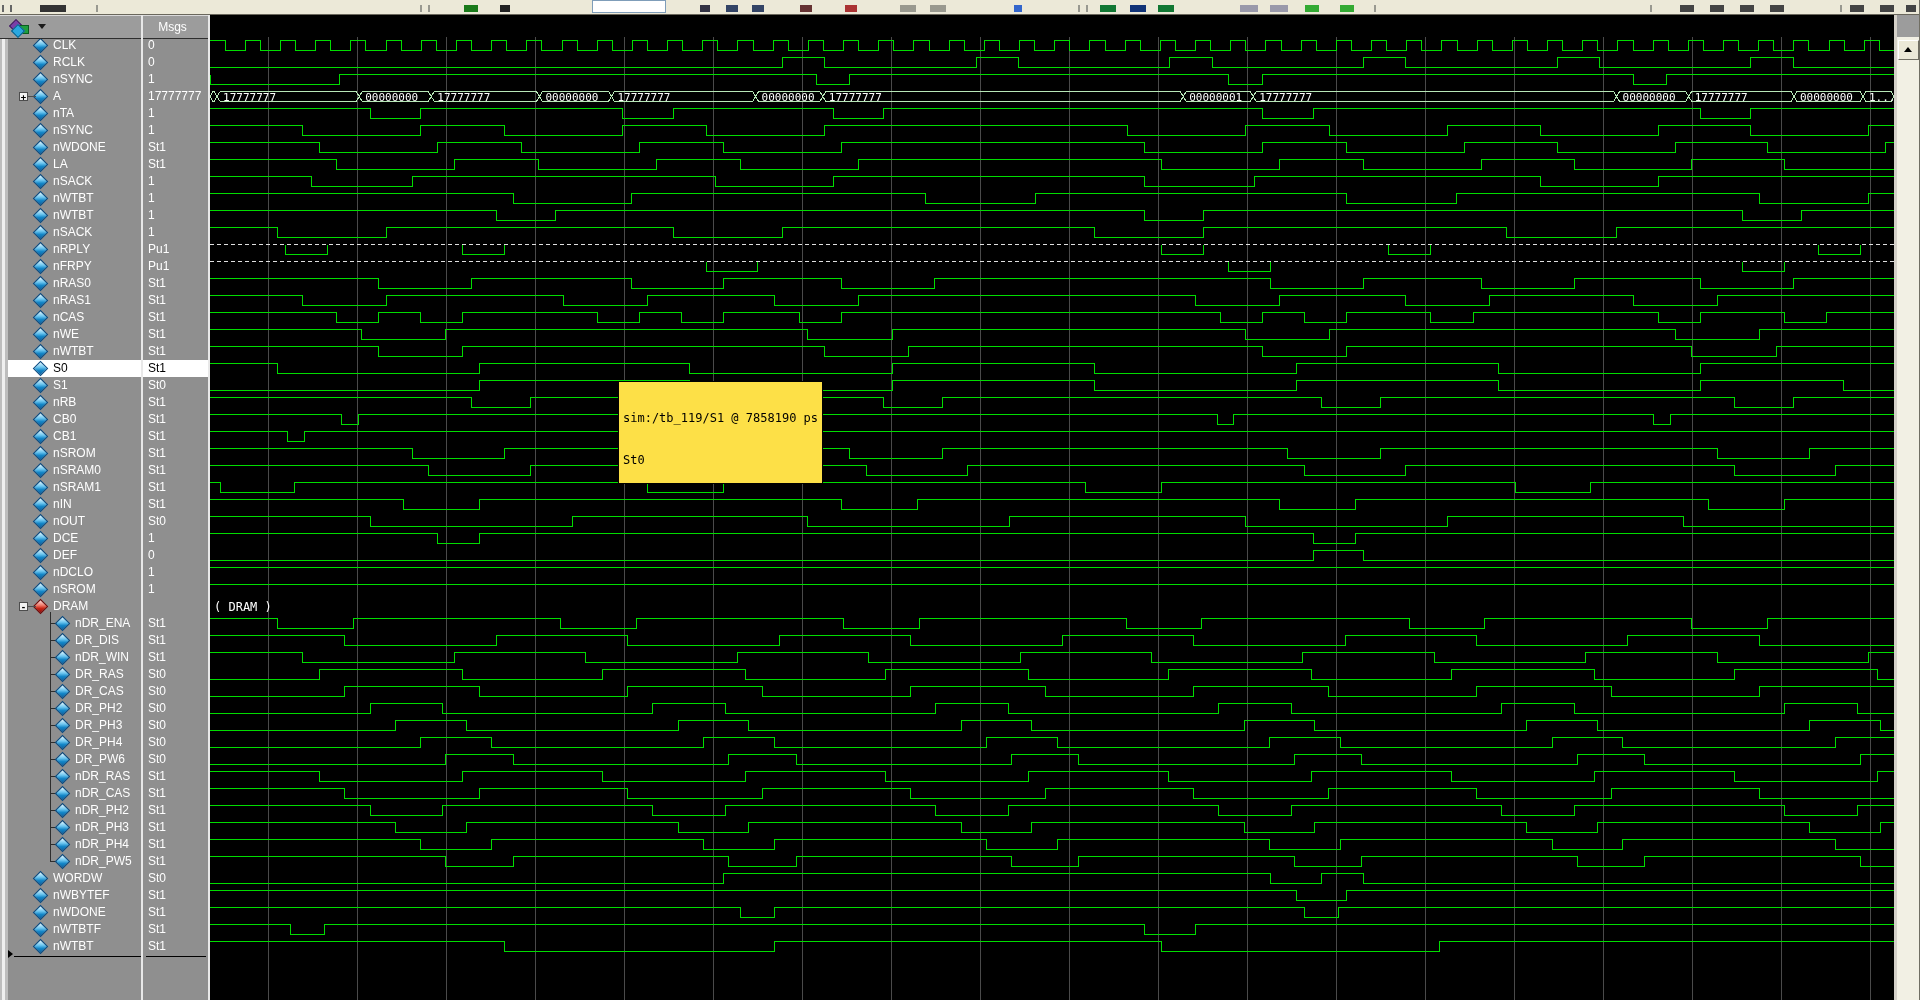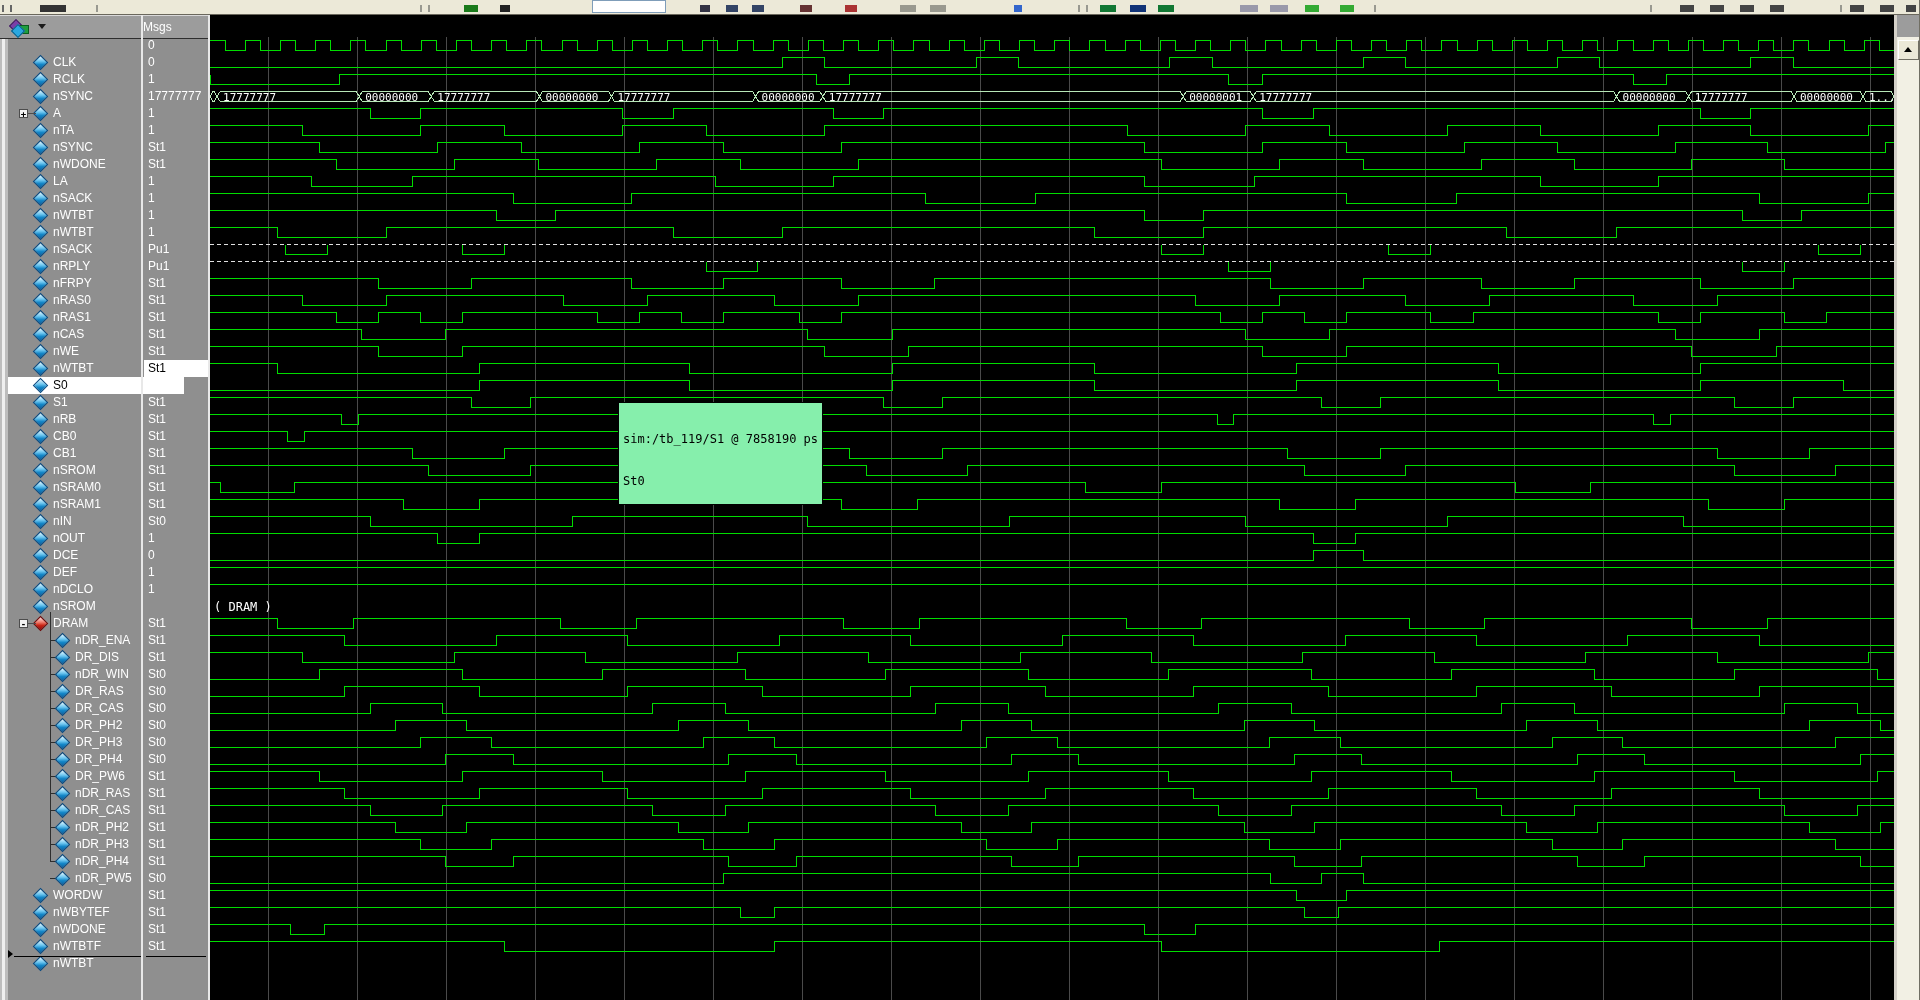--- a/index.html
+++ b/index.html
@@ -10,27 +10,27 @@
            border-bottom:1px solid #6a675c;z-index:5;}
   .frag{position:absolute;bottom:2px;height:7px;}
   .frag.field{bottom:1px;height:11px;border:1px solid #7f9db9;background:#fff;}
   
   #leftstrip{position:absolute;left:0;top:15px;width:8px;height:985px;background:#bdbdbd;z-index:4;}
   #leftstrip .inner{position:absolute;left:2px;top:0;width:3px;height:100%;background:#efefef;}
   #names-header{position:absolute;left:0;top:15px;width:141px;height:22px;background:#9c9c9c;
                 border-top:1px solid #d9d9d9;border-bottom:1px solid #2e2e2e;z-index:4;}
   #values-header{position:absolute;left:143px;top:15px;width:67px;height:22px;background:#9c9c9c;
                  border-top:1px solid #d9d9d9;border-bottom:1px solid #2e2e2e;z-index:4;
-                 color:#fff;font-size:12px;line-height:22px;text-align:left;}
+                 color:#fff;font-size:12px;line-height:22px;text-align:center;}
   #values-header span{padding-right:8px;}
   #col-divider{position:absolute;left:141px;top:15px;width:2px;height:985px;background:#e8e8e8;z-index:6;}
   #panel-edge{position:absolute;left:208px;top:15px;width:2px;height:985px;background:#e8e8e8;z-index:6;}
   #tree{position:absolute;left:8px;top:37px;width:202px;height:963px;background:#8f8f8f;z-index:3;}
   .trow{position:relative;height:17px;color:#fff;font-size:12px;line-height:17px;white-space:nowrap;}
-  .trow .ncell{position:absolute;left:0;top:17px;width:148px;height:17px;overflow:hidden;padding-left:28px;}
+  .trow .ncell{position:absolute;left:0;top:0;width:148px;height:17px;overflow:hidden;padding-left:28px;}
   .trow .vcell{position:absolute;left:136px;top:0;width:66px;height:17px;overflow:hidden;padding-left:4px;box-sizing:border-box;}
   .trow.sel .ncell,.trow.sel .vcell{background:#fff;color:#000;}
   .dia{position:absolute;top:3px;width:9px;height:9px;transform:rotate(45deg);
        background:linear-gradient(135deg,#eaf9ff 0%,#6cc6f0 40%,#1487c8 65%,#0a5e9e 100%);
        border:1px solid #0a4a80;}
   .dia.red{background:linear-gradient(135deg,#ffe2e2 0%,#f07c6c 40%,#c82414 65%,#8e0a0a 100%);border-color:#6e0808;}
   .ind0 .dia{left:27px;}  .ind1 .dia{left:49px;}
   .ind0 .nm{position:absolute;left:45px;} .ind1 .nm{position:absolute;left:67px;}
   .expbox{position:absolute;left:11px;top:4px;width:9px;height:9px;background:#f2f2f2;border:1px solid #4d4d4d;
           font:bold 9px/8px "DejaVu Sans Mono",monospace;color:#000;text-align:center;box-sizing:border-box;z-index:2;}
@@ -55,21 +55,21 @@
   
   #sb-gap{position:absolute;left:1894px;top:15px;width:3px;height:985px;background:#d4d0c8;z-index:4;}
   #vscroll{position:absolute;left:1897px;top:15px;width:22px;height:985px;background:#f2f0e4;z-index:4;}
   #vscroll .corner{position:absolute;left:0;top:0;width:22px;height:22px;background:#9c9c9c;}
   #vscroll .btn{position:absolute;left:1px;top:25px;width:19px;height:18px;background:#ece9d8;
                 border:1px solid;border-color:#fff #716f64 #716f64 #fff;}
   #vscroll .btn .tri{position:absolute;left:5px;top:6px;width:0;height:0;border-left:4px solid transparent;
                 border-right:4px solid transparent;border-bottom:5px solid #000;}
   #right-edge{position:absolute;left:1919px;top:0;width:1px;height:1000px;background:#716f64;z-index:8;}
   
-  #tooltip{position:absolute;left:618px;top:402px;z-index:50;background:#86efac;border:1px solid #000;
+  #tooltip{position:absolute;left:618px;top:381px;z-index:50;background:#fde047;border:1px solid #000;
            font:12px/14px "DejaVu Sans Mono",monospace;color:#000;padding:1px 4px 2px 4px;white-space:pre;}
 </style>
 </head>
 <body>
 
 <div id="toolbar">
     <div class="frag" style="left: 2px; width: 2px; background: rgb(102, 102, 102);"></div>
     <div class="frag" style="left: 10px; width: 2px; background: rgb(102, 102, 102);"></div>
     <div class="frag" style="left: 40px; width: 26px; background: rgb(51, 51, 51);"></div>
     <div class="frag" style="left: 96px; width: 2px; background: rgb(153, 153, 144);"></div>

